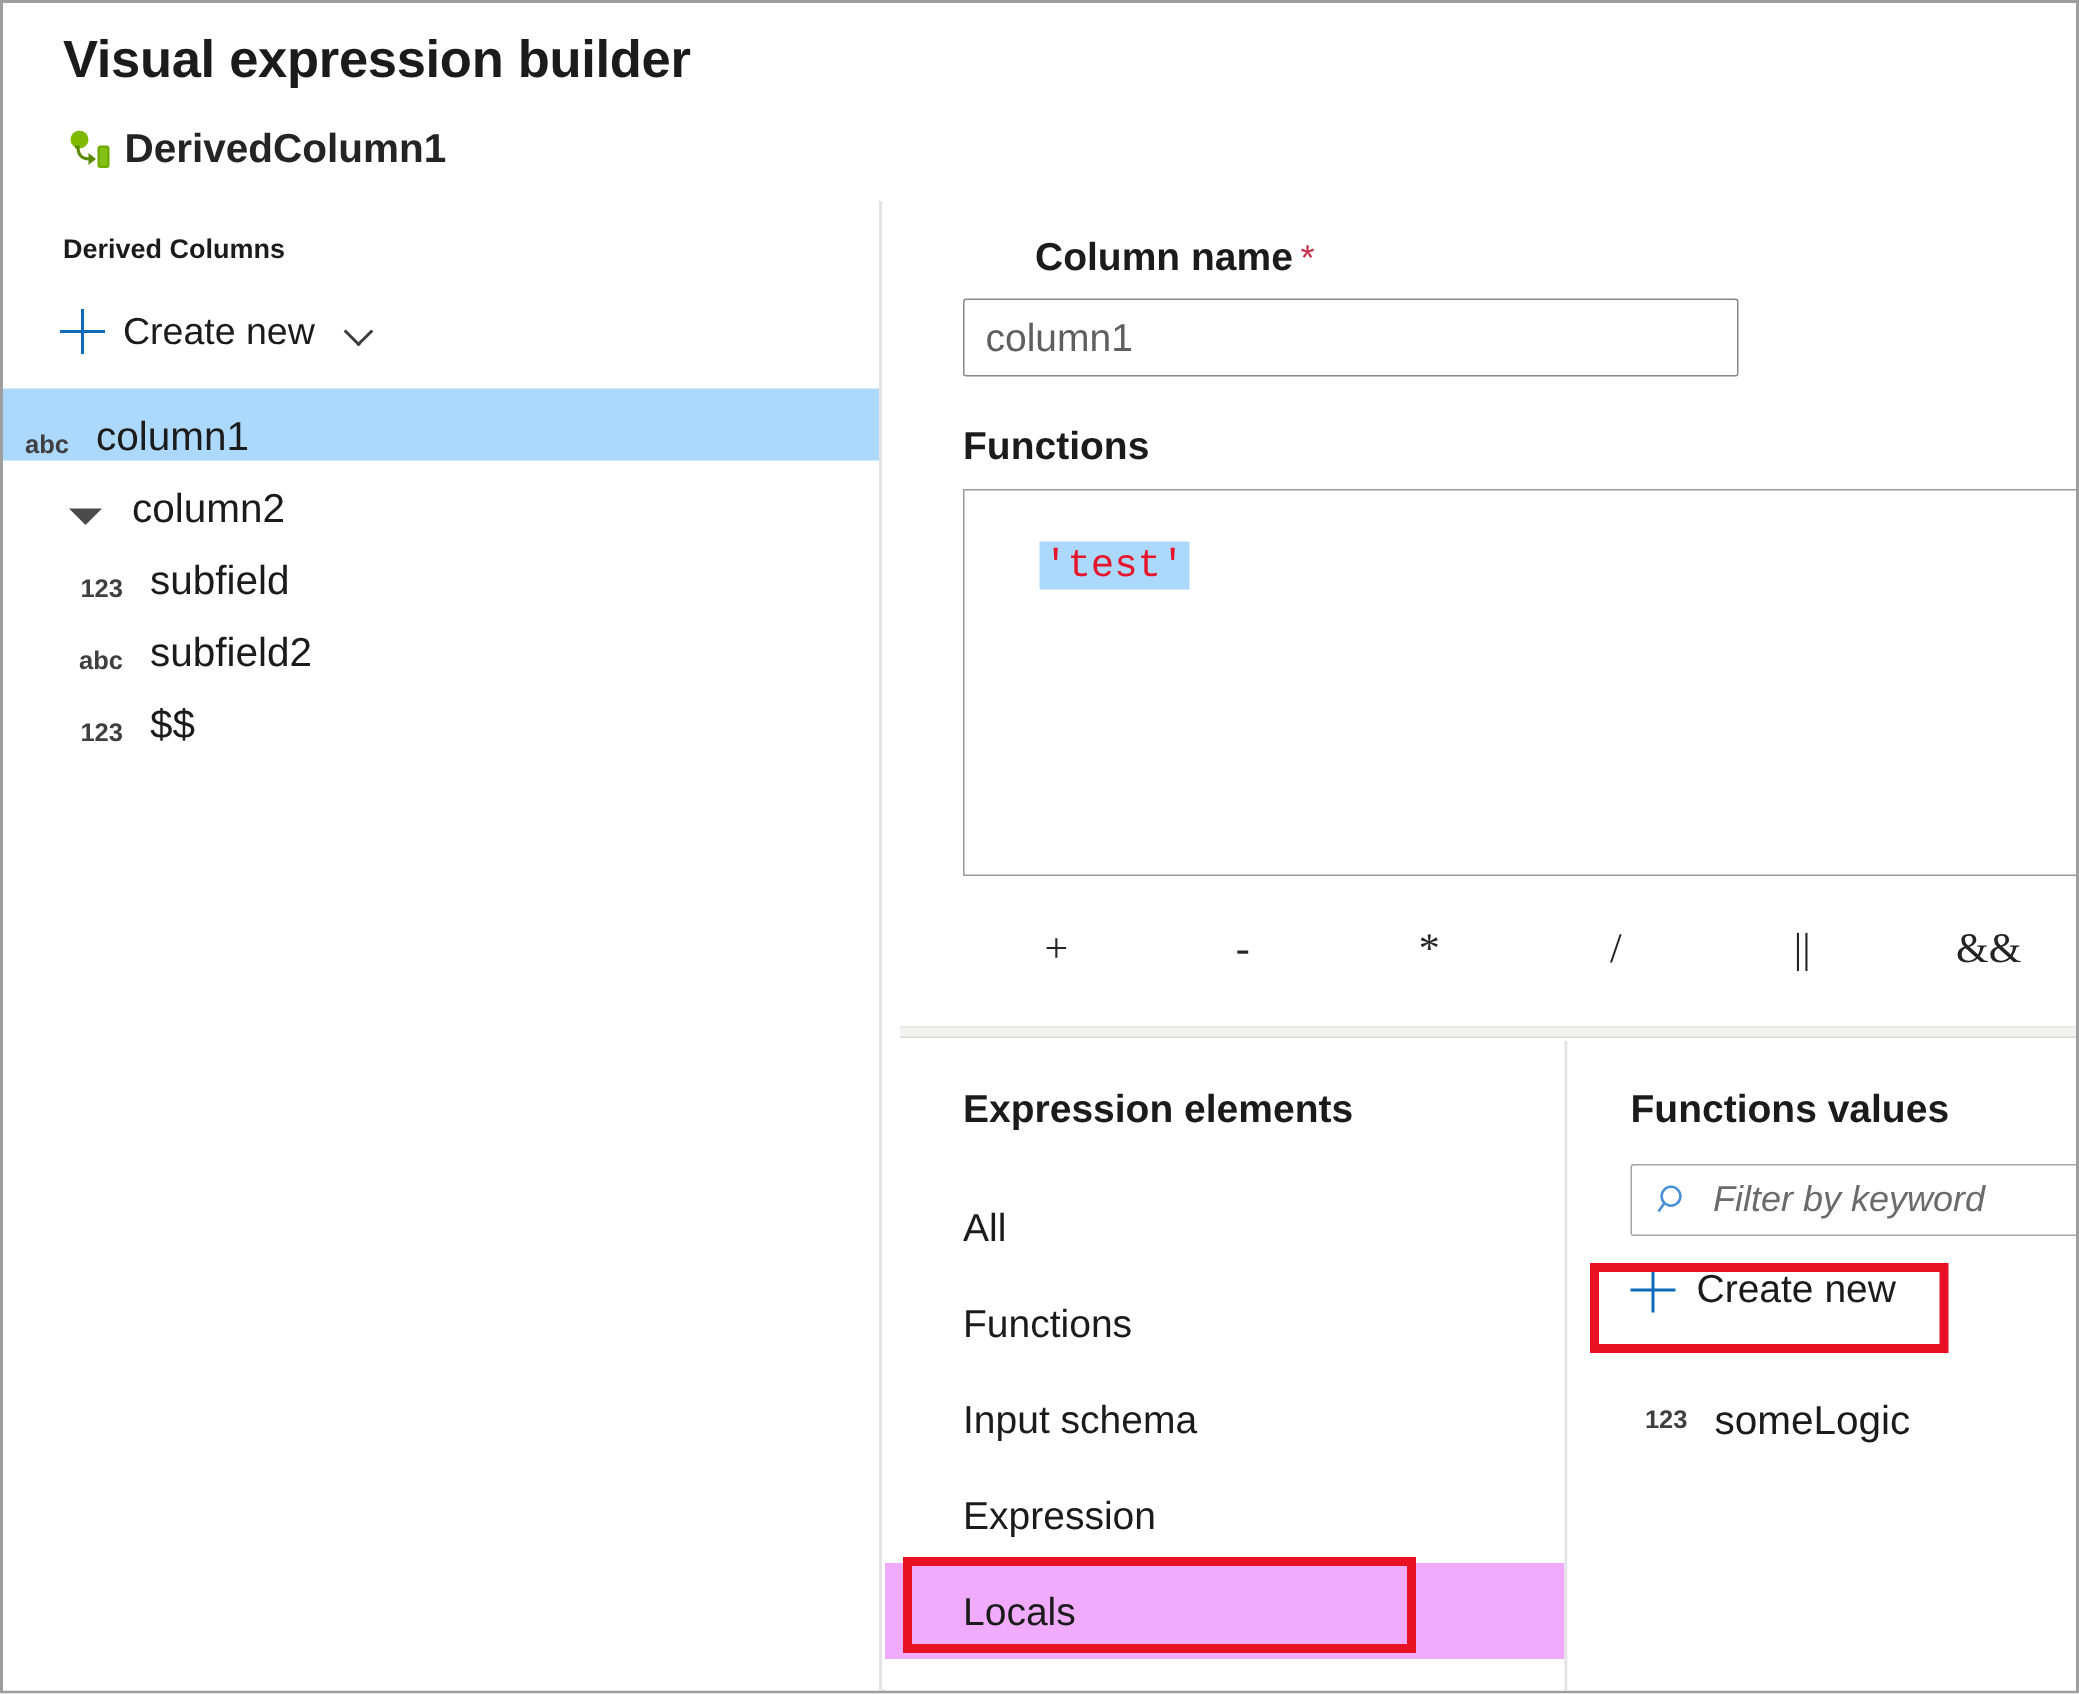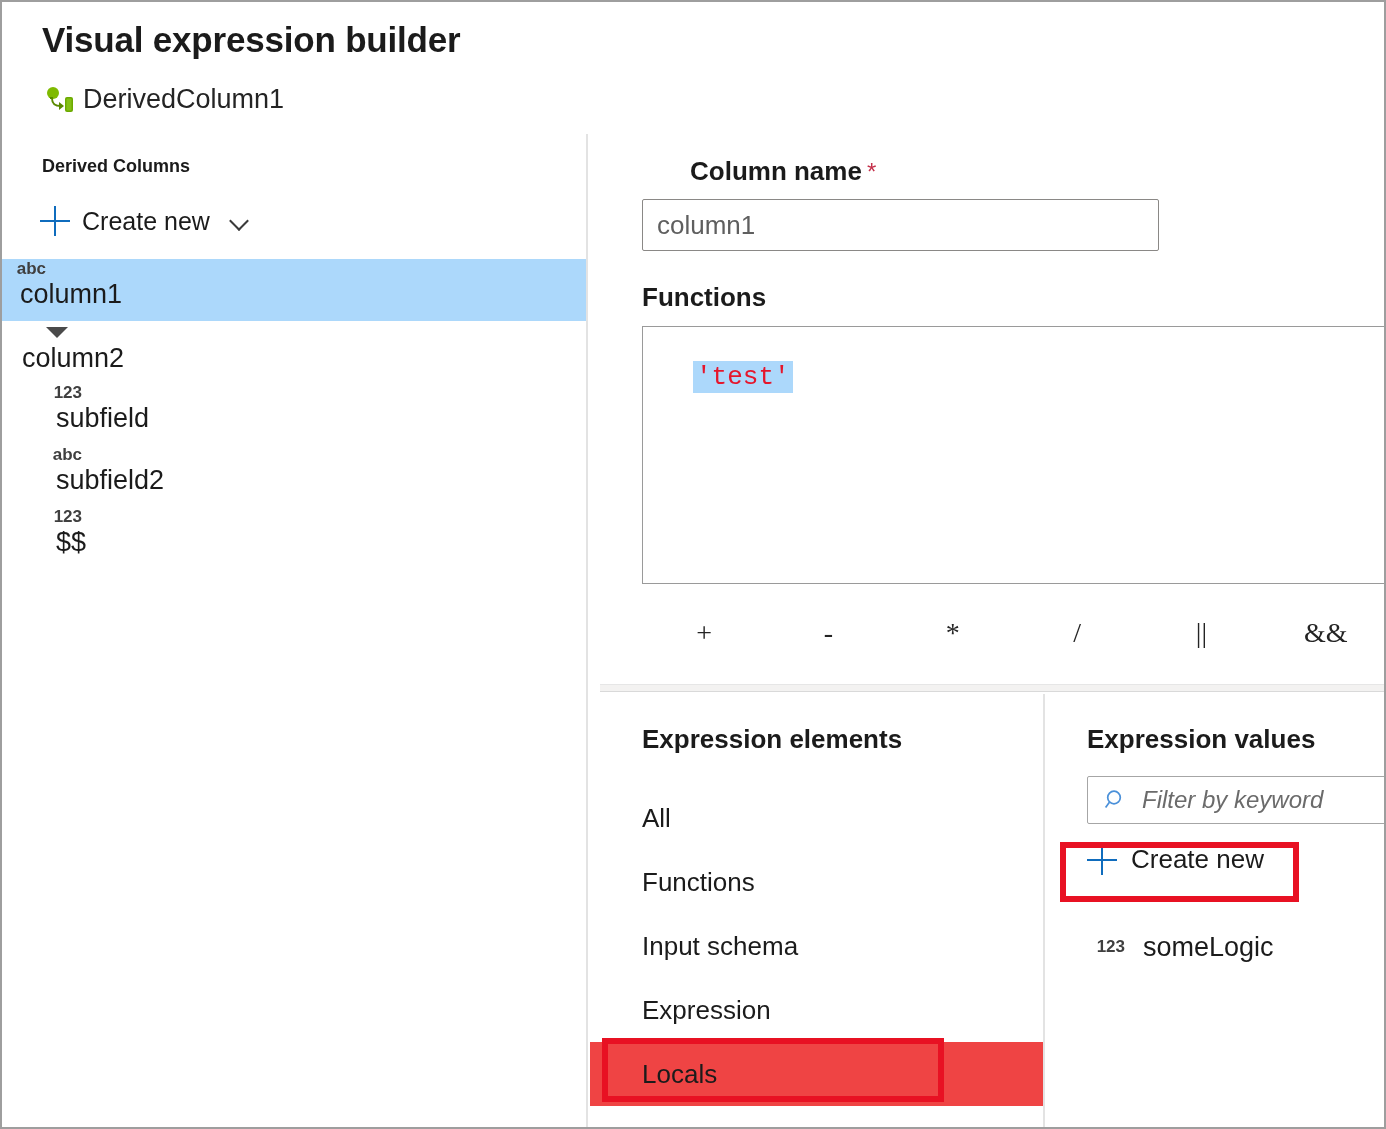--- a/index.html
+++ b/index.html
@@ -22,21 +22,21 @@
   #page-title {
     position: absolute; left: 40px; top: 18px;
     font-size: 35px; font-weight: 600; color: #1b1b1b;
     letter-spacing: -0.2px;
   }
   #subtitle-row {
     position: absolute; left: 44px; top: 82px;
     display: flex; align-items: center; gap: 9px;
   }
   #derived-icon { width: 28px; height: 26px; display: block; }
-  #subtitle-text { font-size: 27px; color: #242424; font-weight: 400; }
+  #subtitle-text { font-size: 27px; color: #242424; font-weight: 700; }
 
   
   #left-panel {
     position: absolute; left: 0; top: 132px;
     width: 586px; height: 997px;
     background: #ffffff;
     border-right: 2px solid #e3e3e3;
     overflow: hidden;
   }
   #derived-columns-heading {
@@ -63,25 +63,24 @@
   .chev-down::before {
     content: ""; position: absolute; left: 2px; top: 0px;
     width: 12px; height: 12px;
     border-right: 2px solid #3b3b3b; border-bottom: 2px solid #3b3b3b;
     transform: rotate(45deg);
   }
 
   .tree { position: absolute; left: 0; top: 125px; width: 100%; }
   .tree-row {
     position: relative;
-    display: flex; align-items: flex-start;
-    height: 62px;
+    display: flex; align-items: flex-end;
+    height: 48px;
     cursor: pointer;
     white-space: nowrap;
-    flex-direction: column;
   }
   .tree-row.selected { background: #ACD8FB; }
   .type-abc, .type-123 {
     font-size: 17px; font-weight: 700; color: #3f3f3f;
     width: 44px; text-align: right; flex: none;
   }
   .type-123 { font-size: 17px; }
   .tree-label {
     font-size: 27px; color: #1b1b1b; margin-left: 18px;
   }
@@ -185,21 +184,21 @@
   #expr-elements-list {
     position: absolute; left: 0; top: 92px; width: 100%;
   }
   .elem-row {
     height: 64px;
     display: flex; align-items: center;
     padding-left: 52px;
     font-size: 26px; color: #1b1b1b;
     cursor: pointer;
   }
-  .elem-row.selected { background: #ef4444; }
+  .elem-row.selected { background: #f0abfc; }
 
   #expr-values {
     position: relative;
     flex: 1; height: 100%;
     background: #ffffff;
     overflow: hidden;
   }
   #expr-values-heading {
     position: absolute; left: 42px; top: 30px;
     font-size: 26px; font-weight: 700; color: #1b1b1b;
@@ -336,21 +335,21 @@
       <div id="expr-elements-list">
         <div class="elem-row">All</div>
         <div class="elem-row">Functions</div>
         <div class="elem-row">Input schema</div>
         <div class="elem-row">Expression</div>
         <div class="elem-row selected">Locals</div>
       </div>
     </div>
 
     <div id="expr-values">
-      <div id="expr-values-heading">Expression values</div>
+      <div id="expr-values-heading">Functions values</div>
 
       <div id="filter-box">
         <svg class="search-icon" viewBox="0 0 24 24">
           <circle cx="10" cy="9.5" r="6.3" fill="none" stroke="#4a90d9" stroke-width="1.7"></circle>
           <line x1="5.4" y1="14.3" x2="1.6" y2="19.6" stroke="#4a90d9" stroke-width="1.7"></line>
         </svg>
         <input id="filter-input" type="text" placeholder="Filter by keyword" style="">
       </div>
 
       <div id="create-new-values">

